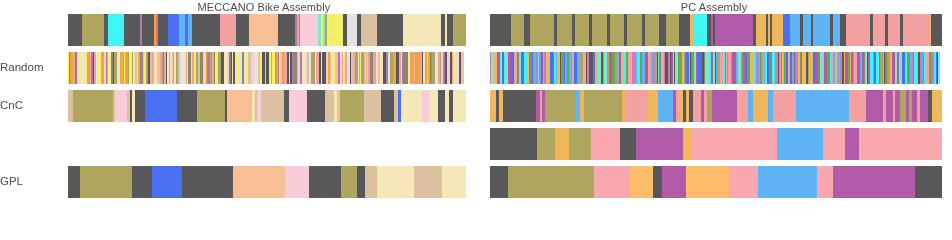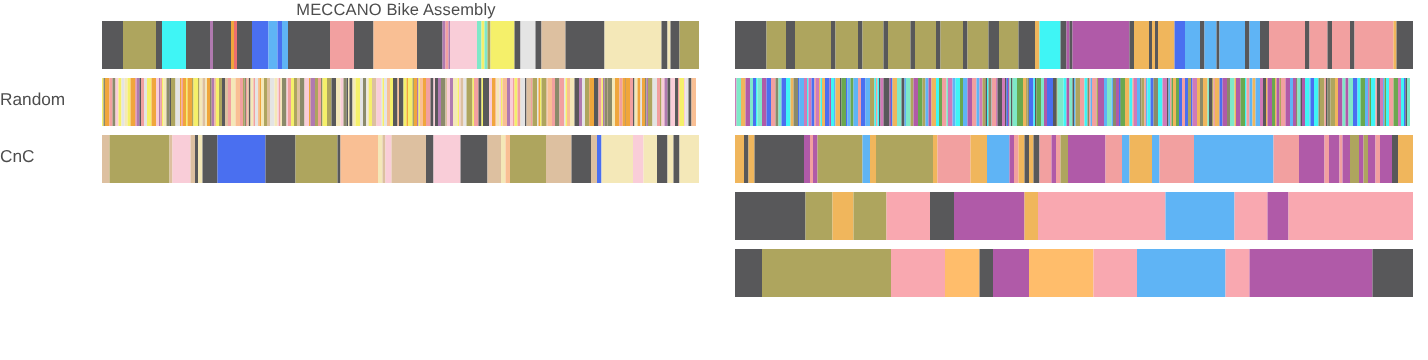--- a/index.html
+++ b/index.html
@@ -384,25 +384,45 @@
             <div class="seg" style="background: rgb(242, 160, 160); width: 0.441279%;"></div>
             <div class="seg" style="background: rgb(245, 240, 106); width: 0.645188%;"></div>
             <div class="seg" style="background: rgb(249, 205, 216); width: 0.351118%;"></div>
             <div class="seg" style="background: rgb(228, 228, 228); width: 0.51724%;"></div>
             <div class="seg" style="background: rgb(88, 88, 90); width: 0.526563%;"></div>
             <div class="seg" style="background: rgb(249, 191, 148); width: 0.732202%;"></div>
           </div>
       </div>
 
 
+      <div class="row" style="top:166px;left:0;width:476px;">
+        <div class="row-label" style="top:9px;">GPL</div>
+        <div class="strip">
+            <div class="seg" style="background: rgb(88, 88, 90); width: 3.0303%;"></div>
+            <div class="seg" style="background: rgb(174, 165, 94); width: 13.1313%;"></div>
+            <div class="seg" style="background: rgb(88, 88, 90); width: 5.05051%;"></div>
+            <div class="seg" style="background: rgb(74, 111, 240); width: 7.47475%;"></div>
+            <div class="seg" style="background: rgb(88, 88, 90); width: 12.7273%;"></div>
+            <div class="seg" style="background: rgb(249, 191, 148); width: 13.1313%;"></div>
+            <div class="seg" style="background: rgb(249, 205, 216); width: 6.06061%;"></div>
+            <div class="seg" style="background: rgb(88, 88, 90); width: 8.08081%;"></div>
+            <div class="seg" style="background: rgb(174, 165, 94); width: 4.0404%;"></div>
+            <div class="seg" style="background: rgb(88, 88, 90); width: 2.0202%;"></div>
+            <div class="seg" style="background: rgb(221, 192, 160); width: 3.0303%;"></div>
+            <div class="seg" style="background: rgb(244, 232, 184); width: 9.09091%;"></div>
+            <div class="seg" style="background: rgb(221, 192, 160); width: 7.07071%;"></div>
+            <div class="seg" style="background: rgb(244, 232, 184); width: 6.06061%;"></div>
+          </div>
+      </div>
 
     </div>
   </div>
 
   <div class="panel panel-right">
+    <div class="panel-title">PC Assembly</div>
 
     <div class="rows">
 
       <div class="row" style="top:14px;left:0;width:476px;">
         <div class="strip">
             <div class="seg" style="background: rgb(88, 88, 90); width: 4.55581%;"></div>
             <div class="seg" style="background: rgb(174, 165, 94); width: 2.96128%;"></div>
             <div class="seg" style="background: rgb(88, 88, 90); width: 1.36674%;"></div>
             <div class="seg" style="background: rgb(174, 165, 94); width: 5.23918%;"></div>
             <div class="seg" style="background: rgb(88, 88, 90); width: 0.797267%;"></div>

